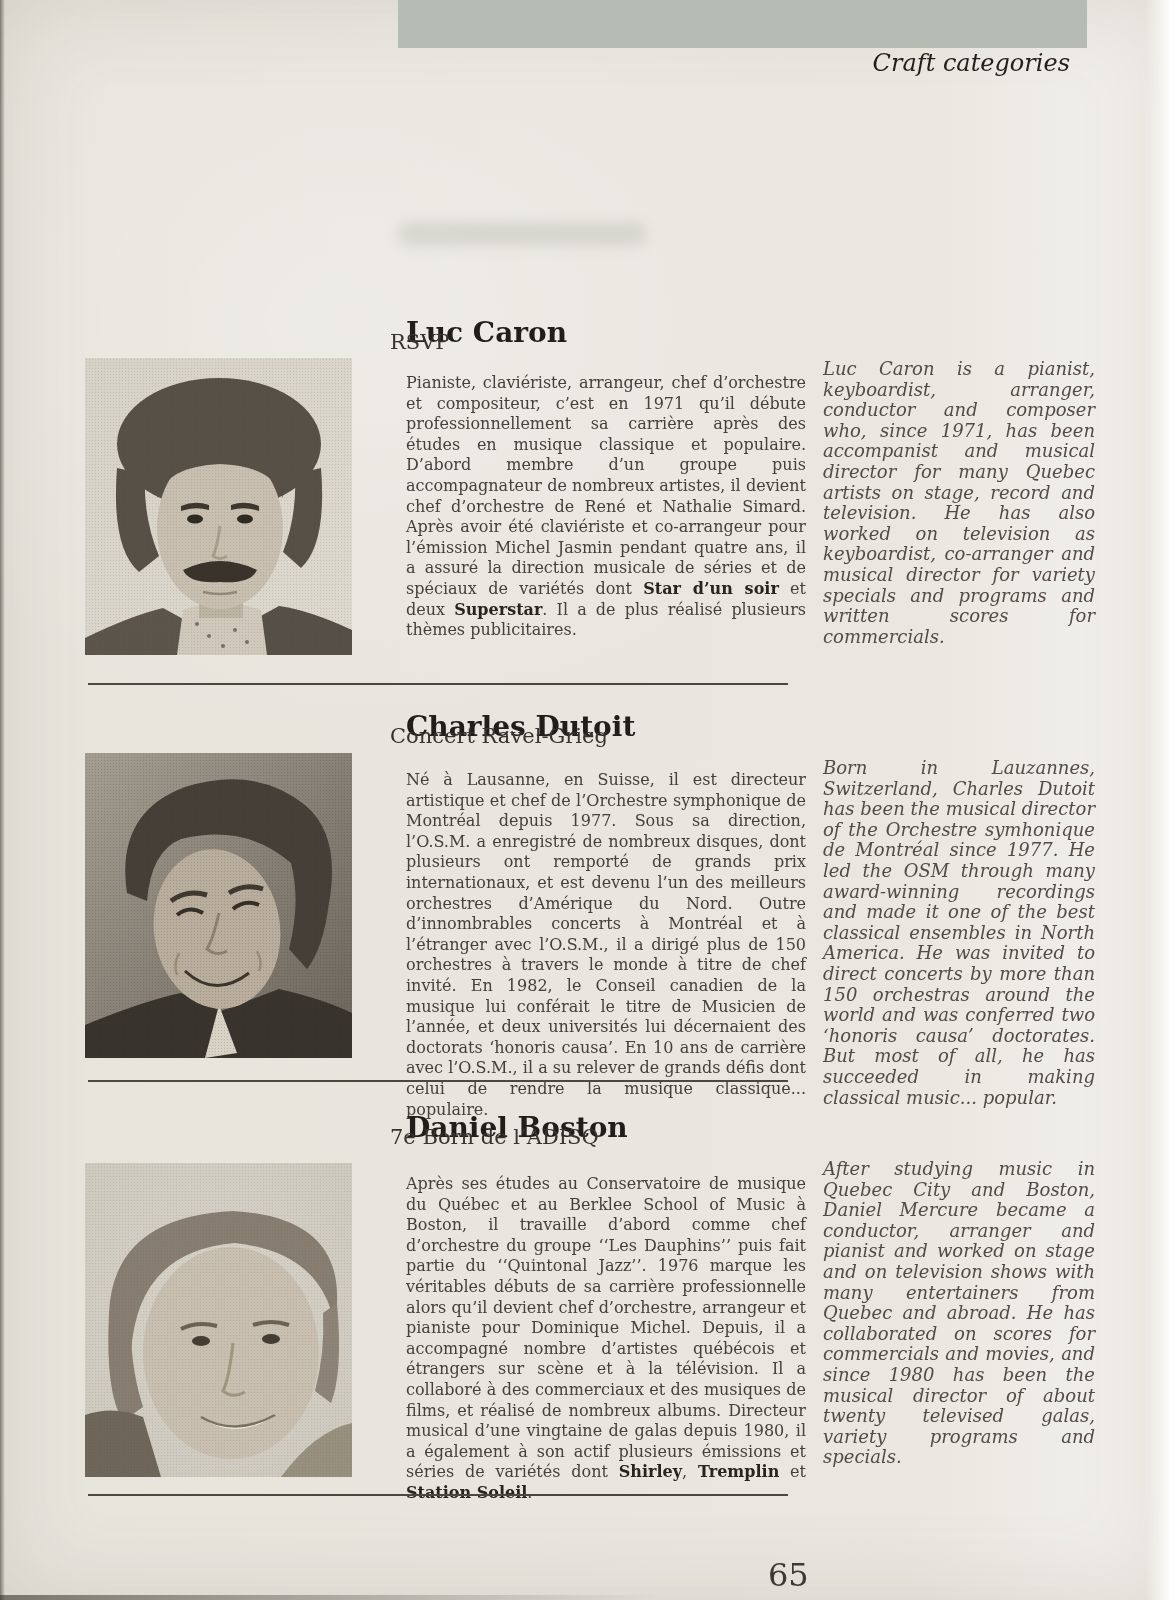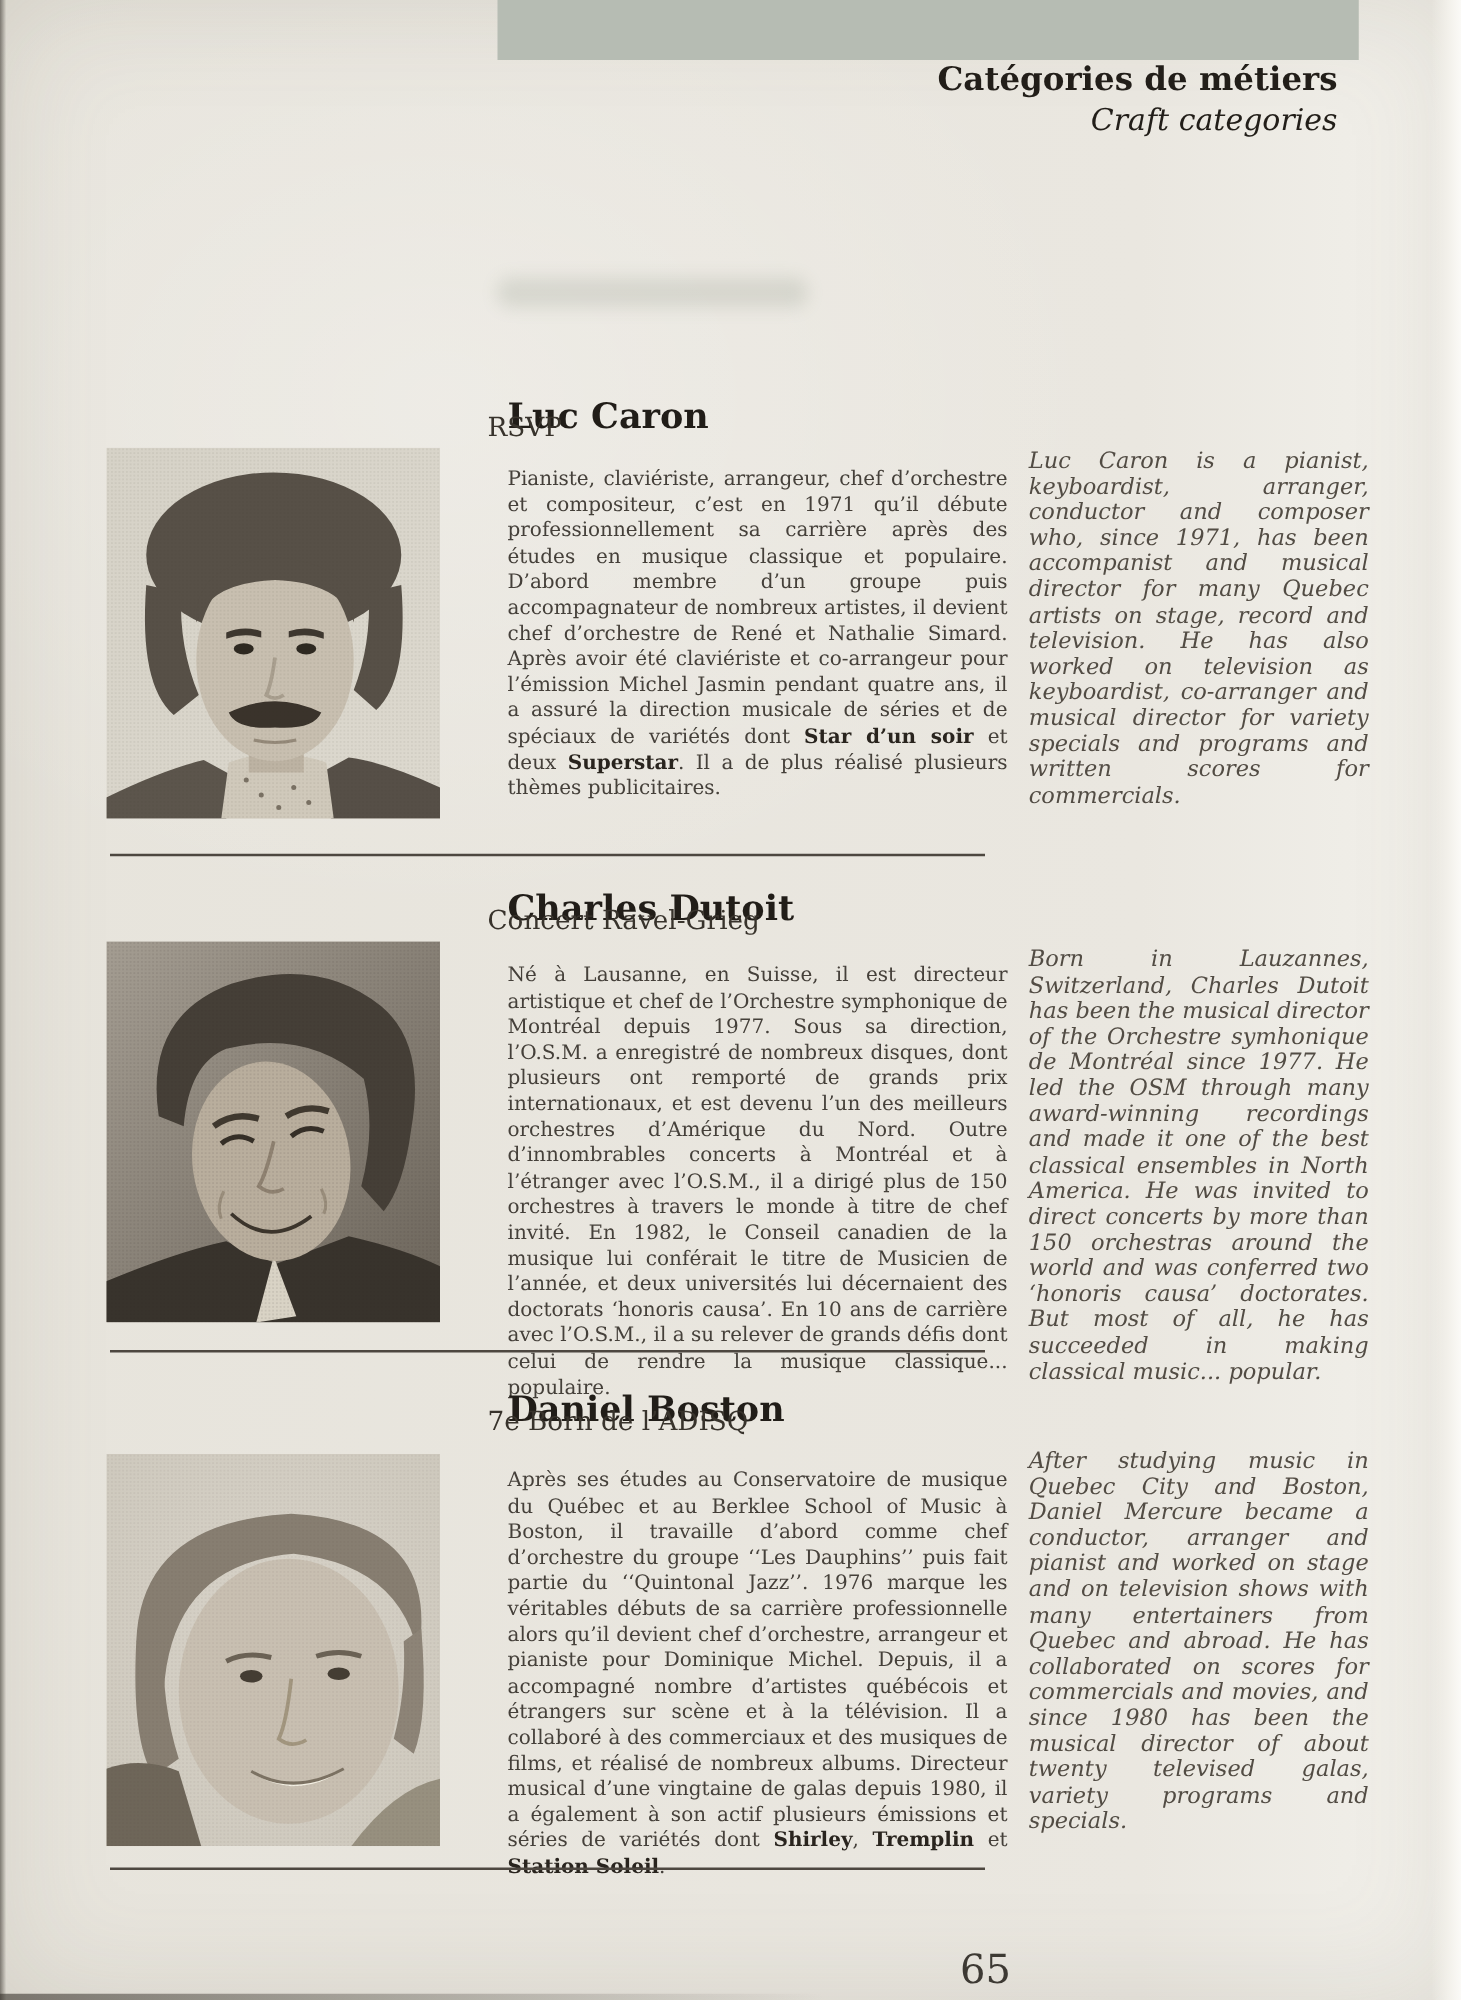--- a/index.html
+++ b/index.html
@@ -48,21 +48,20 @@
   .page-number{position:absolute;left:768px;top:1556px;font-size:32px;color:#3d3933;}
 </style>
 </head>
 <body>
 
 <div class="page">
   <div class="top-bar"></div>
   <div class="ghost"></div>
 
   <header class="cat-header">
-    <div class="cat-fr">Catégories de métiers</div>
     <div class="cat-en">Craft categories</div>
   </header>
 
   <div class="award">
     
     
     
     
   </div>
 

